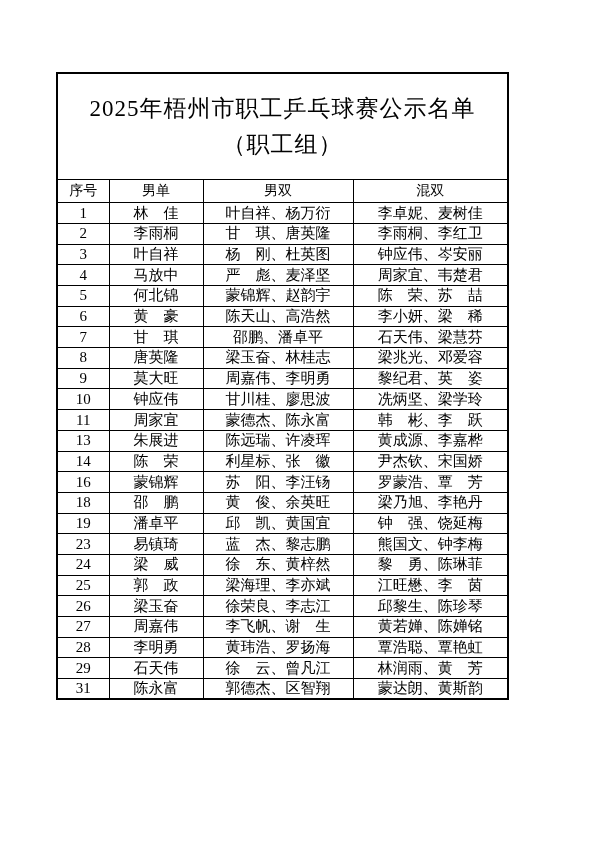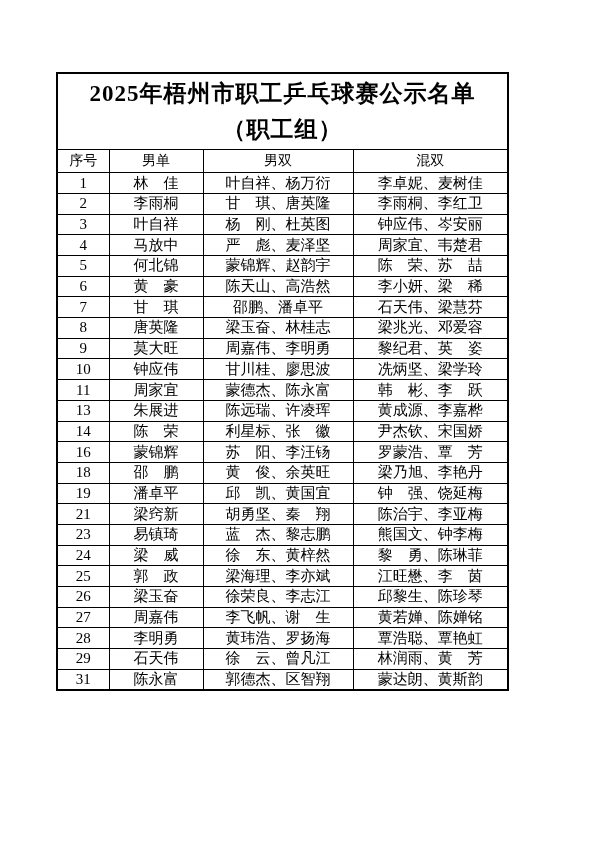--- a/index.html
+++ b/index.html
@@ -26,24 +26,24 @@
   table.roster td, table.roster th {
     border: 1.5px solid #000;
     text-align: center;
     vertical-align: middle;
     overflow: hidden;
     white-space: nowrap;
   }
   .title-cell {
     height: 76px;
     font-size: 23px;
-    font-weight: 700;
+    font-weight: 400;
     line-height: 1.55;
     letter-spacing: 1px;
-    padding: 2px 0;
+    padding: 17px 0;
   }
   thead th {
     height: 23px;
     font-size: 14px;
     font-weight: 400;
     line-height: 1;
   }
   tbody td {
     height: 20.7px;
     font-size: 15px;
@@ -170,26 +170,20 @@
           <td>黄　俊、余英旺</td>
           <td>梁乃旭、李艳丹</td>
         </tr>
         <tr>
           <td class="num">19</td>
           <td>潘卓平</td>
           <td>邱　凯、黄国宜</td>
           <td>钟　强、饶延梅</td>
         </tr>
         <tr>
-          <td class="num">21</td>
-          <td>梁窍新</td>
-          <td>胡勇坚、秦　翔</td>
-          <td>陈治宇、李亚梅</td>
-        </tr>
-        <tr>
           <td class="num">23</td>
           <td>易镇琦</td>
           <td>蓝　杰、黎志鹏</td>
           <td>熊国文、钟李梅</td>
         </tr>
         <tr>
           <td class="num">24</td>
           <td>梁　威</td>
           <td>徐　东、黄梓然</td>
           <td>黎　勇、陈琳菲</td>

